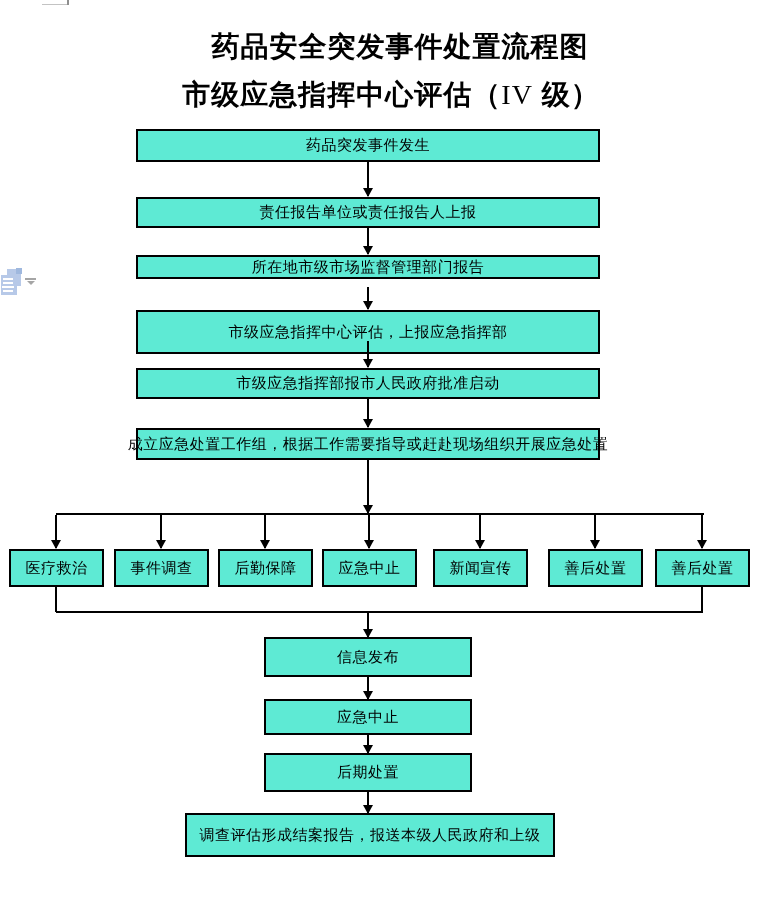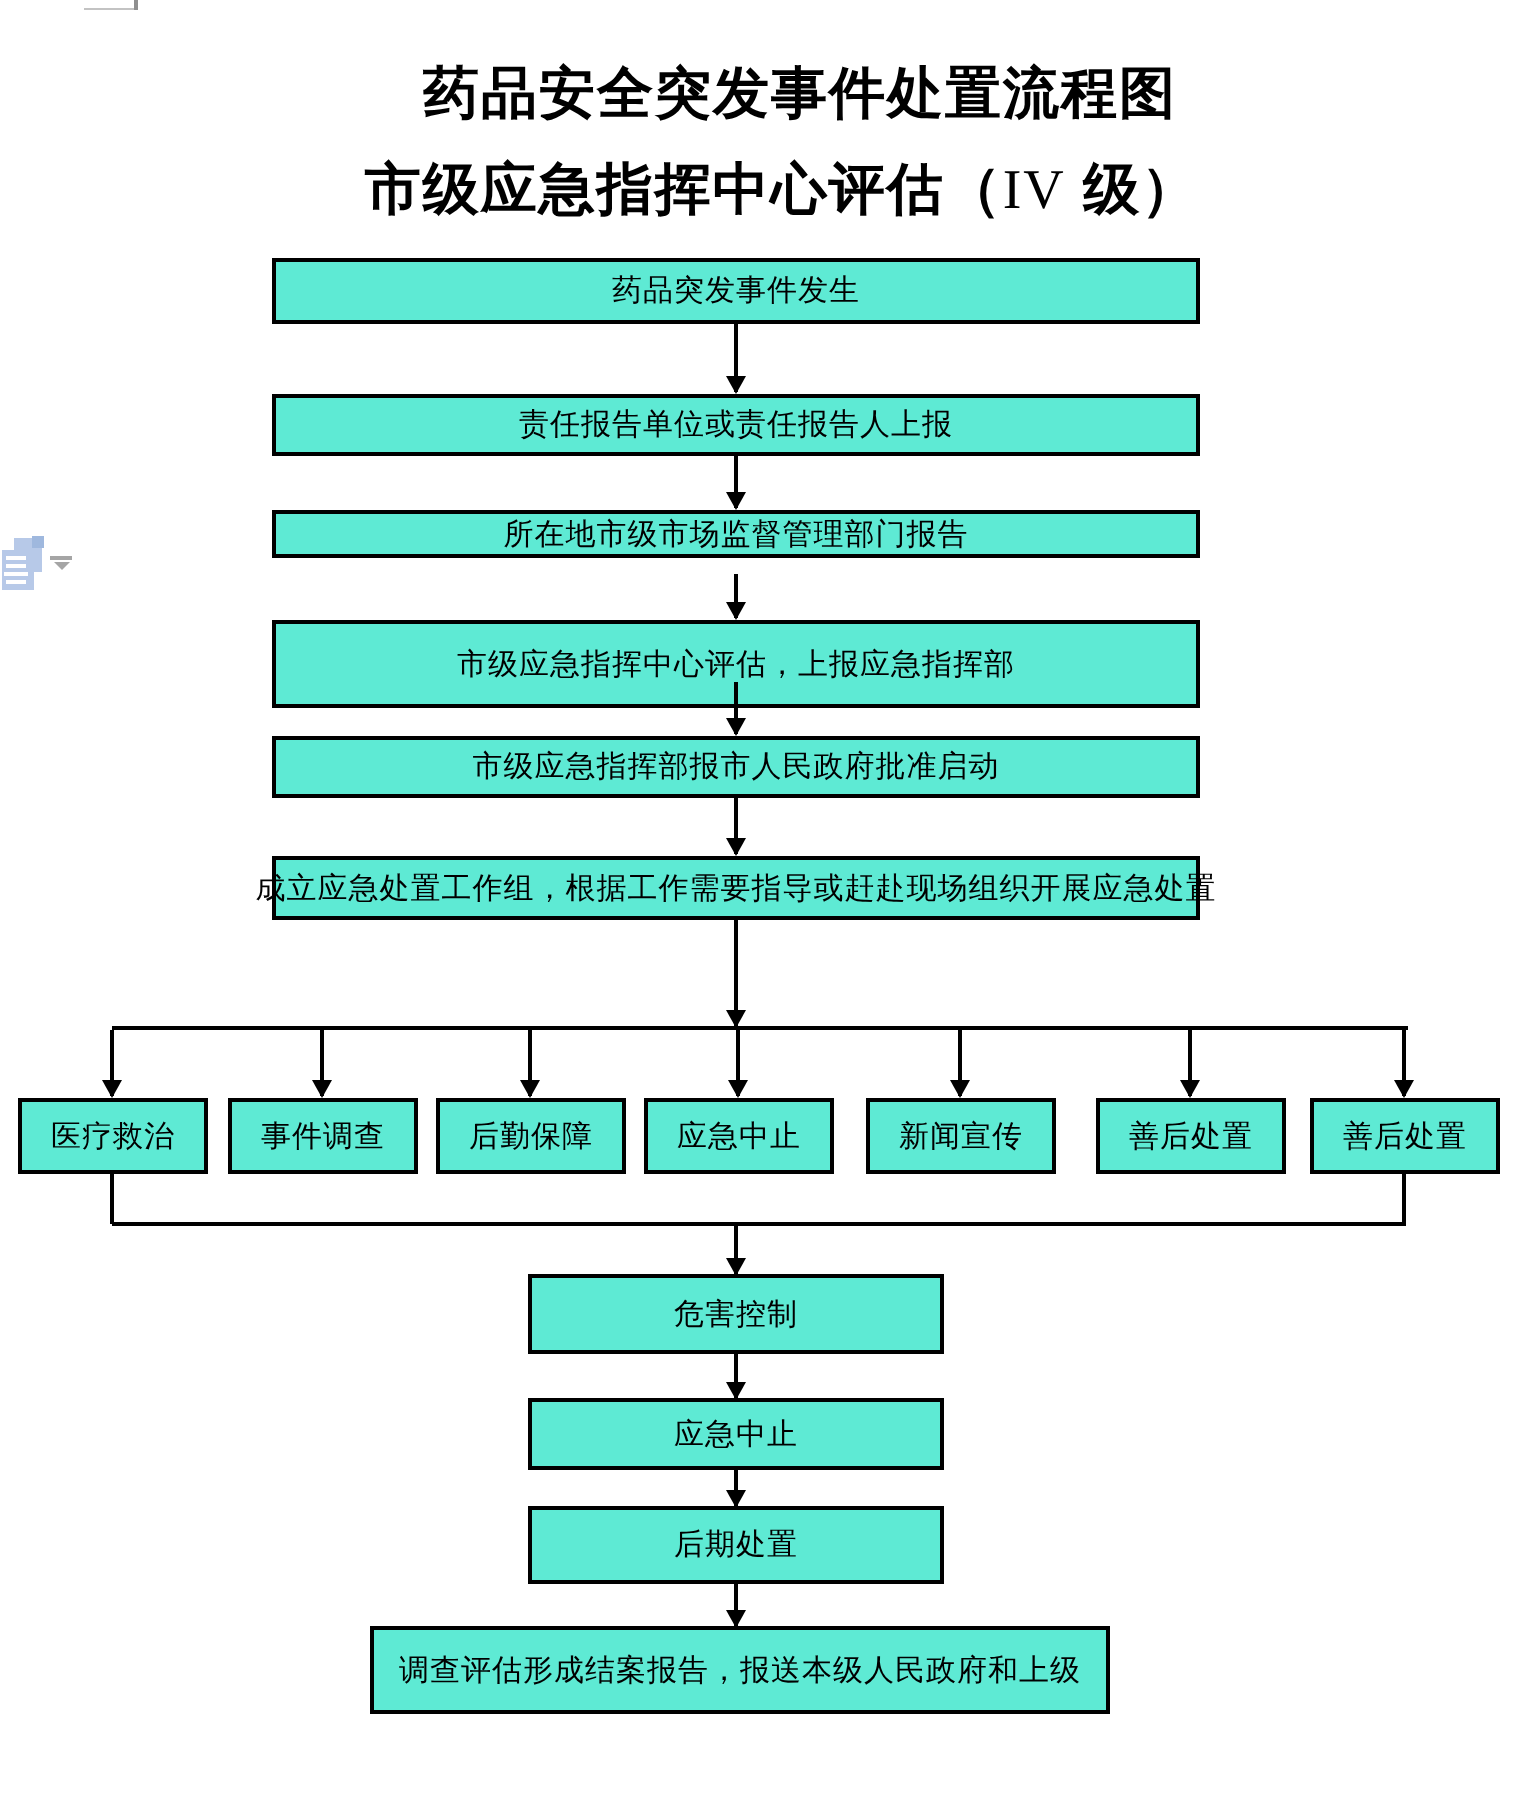--- a/index.html
+++ b/index.html
@@ -173,21 +173,21 @@
   </div>
 
 <div class="vline" style="left:55px;top:587px;height:25px"></div>
 <div class="vline" style="left:701px;top:587px;height:25px"></div>
 <div class="hline" style="left:56px;top:611px;width:647px"></div>
 <div class="arr" style="left:367px;top:613px;height:24px">
     <i class="head"></i>
   </div>
 
 <div class="fbox mid" style="top:637px;height:40px">
-    <span>危害控制</span>
+    <span>信息发布</span>
   </div>
 <div class="arr" style="left:367px;top:677px;height:22px">
     <i class="head"></i>
   </div>
 
 <div class="fbox mid" style="top:699px;height:36px">
     <span>应急中止</span>
   </div>
 <div class="arr" style="left:367px;top:735px;height:18px">
     <i class="head"></i>

